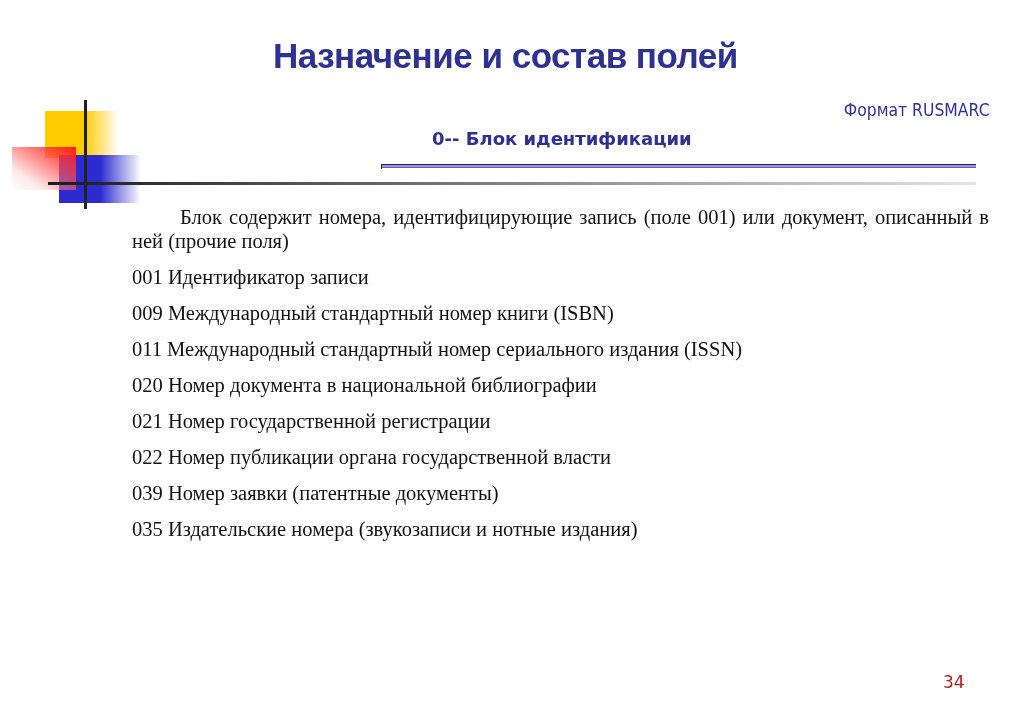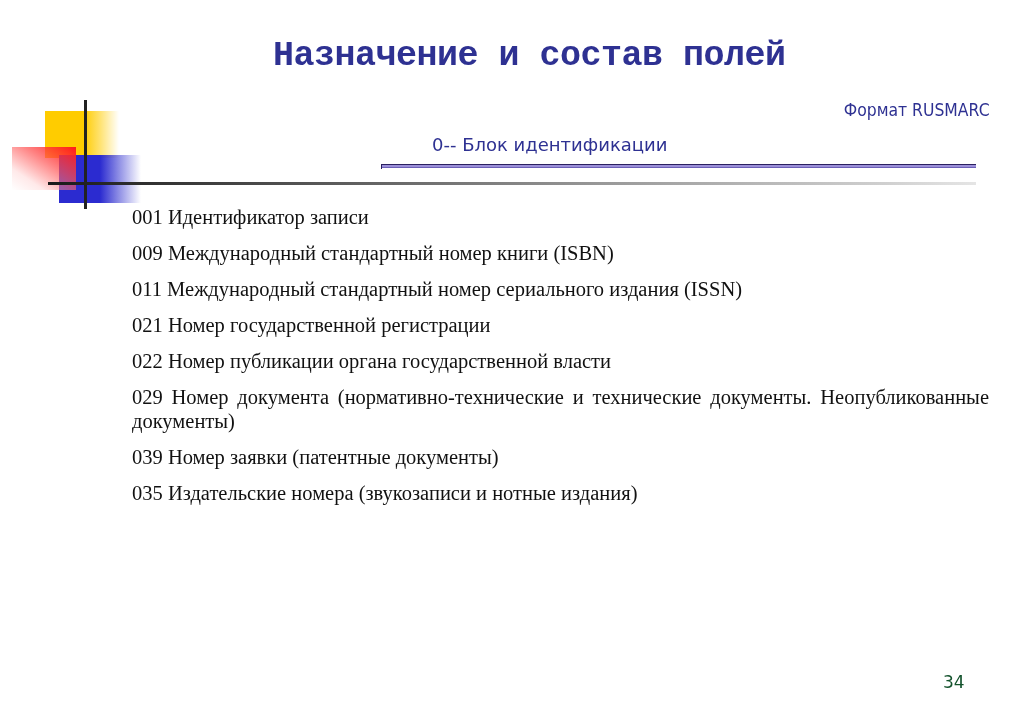--- a/index.html
+++ b/index.html
@@ -27,73 +27,74 @@
       left: 84px; top: 100px; width: 3px; height: 109px;
       background: #222; z-index: 3;
     }
     .hline {
       left: 48px; top: 182px; width: 928px; height: 3px;
       background: linear-gradient(to right, #1a1a1a 0%, #444 20%, #999 60%, #cfcfcf 90%, #e5e5e5 100%);
       z-index: 3;
     }
     .title {
       position: absolute; left: 273px; top: 36px;
-      font-family: Liberation Mono, monospace; font-weight: bold;
+      font-family: Liberation Sans, sans-serif; font-weight: bold;
       font-size: 35px; color: #2e3192; letter-spacing: -0.5px;
       white-space: nowrap;
     }
     .format {
       position: absolute; right: 34px; top: 100px;
       font-family: "DejaVu Sans", sans-serif; font-size: 17px;
       color: #2e3192; white-space: nowrap; transform: scaleX(0.92); transform-origin: right;
     }
     .subtitle {
-      position: absolute; left: 432px; top: 134px;
-      font-family: "DejaVu Sans", sans-serif; font-weight: normal;
+      position: absolute; left: 432px; top: 128px;
+      font-family: "DejaVu Sans", sans-serif; font-weight: bold;
       font-size: 18px; color: #2e3192; white-space: nowrap;
     }
     .purple-rule {
       position: absolute; left: 382px; top: 164px; width: 594px; height: 4px;
       background: #9b8fd8; border-top: 1px solid #2a2060; border-bottom: 1px solid #6c60b8;
       box-sizing: border-box;
     }
     .purple-rule::before {
       content: ""; position: absolute; left: -1px; top: -1px; width: 1px; height: 5px; background: #2a2060;
     }
     .content {
       position: absolute; left: 132px; top: 205px; width: 857px;
       font-size: 20.5px; color: #111; line-height: 24px;
     }
     .para { margin: 0 0 12px 0; text-align: justify; }
     .para.indent { text-indent: 48px; }
     .item { margin: 0 0 12px 0; text-align: justify; }
     .item.bold { font-weight: normal; }
     .page-num {
       position: absolute; left: 943px; top: 672px;
-      font-family: "DejaVu Sans", sans-serif; font-size: 17px; color: #14532d;
+      font-family: "DejaVu Sans", sans-serif; font-size: 17px; color: #b91c1c;
     }
   </style>
 </head>
 <body>
 
 <div class="deco sq-yellow"></div>
 <div class="deco sq-red"></div>
 <div class="deco sq-blue"></div>
 <div class="deco vline"></div>
 <div class="deco hline"></div>
 
 <div class="title">Назначение и состав полей</div>
 <div class="format">Формат RUSMARC</div>
 <div class="subtitle">0-- Блок идентификации</div>
 <div class="purple-rule"></div>
 
 <div class="content">
+  <p class="para indent">Блок содержит номера, идентифицирующие запись (поле 001) или документ, описанный в ней (прочие поля)</p>
   <p class="item bold">001 Идентификатор записи</p>
   <p class="item bold">009 Международный стандартный номер книги (ISBN)</p>
   <p class="item bold">011 Международный стандартный номер сериального издания (ISSN)</p>
+  <p class="item">020 Номер документа в национальной библиографии</p>
   <p class="item">021 Номер государственной регистрации</p>
   <p class="item">022 Номер публикации органа государственной власти</p>
-  <p class="item">029 Номер документа (нормативно-технические и технические документы. Неопубликованные документы)</p>
   <p class="item">039 Номер заявки (патентные документы)</p>
   <p class="item">035 Издательские номера (звукозаписи и нотные издания)</p>
 </div>
 
 <div class="page-num">34</div>
 
 </body></html>

